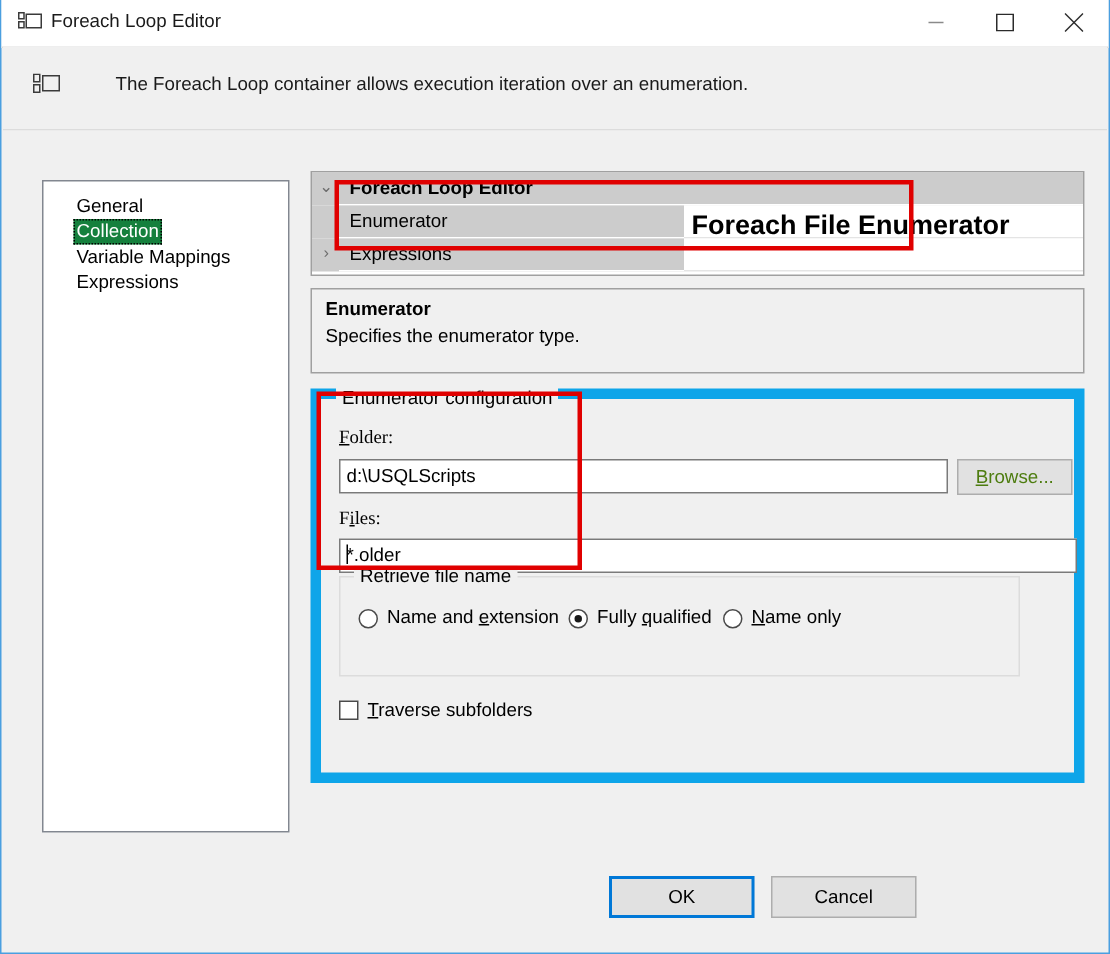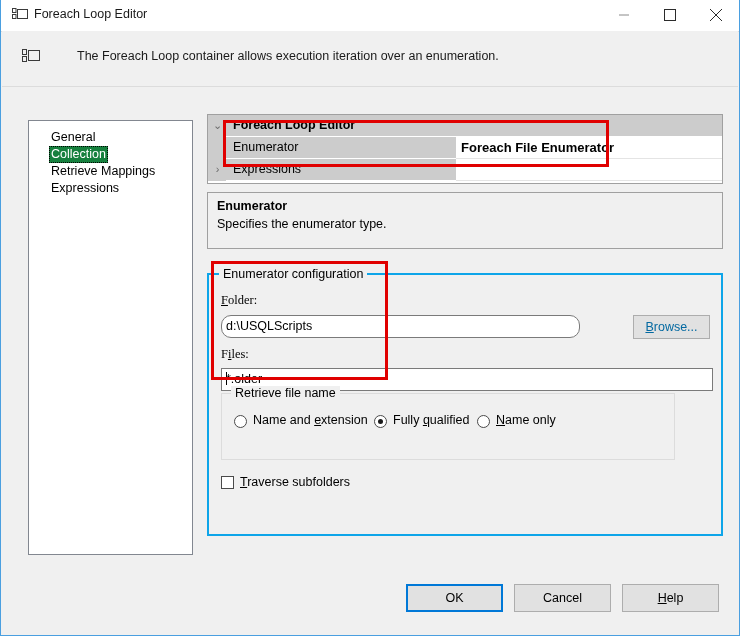--- a/index.html
+++ b/index.html
@@ -177,21 +177,21 @@
     left: 248px; top: 0;
     width: 266px;
     height: 100%;
     background: #ffffff;
     border-bottom: 1px solid #e4e4e4;
     box-sizing: border-box;
   }
   .pg-val span {
     position: absolute;
     left: 5px; top: 3px;
-    font-size: 13px;
+    font-size: 18px;
     color: #000000;
     white-space: nowrap;
   }
   .pg-row.category .pg-name,
   .pg-row.category .pg-val {
     background: #cccccc;
     border-bottom: 1px solid #ffffff;
   }
   .pg-row.category .pg-name span { font-weight: bold; }
   .pg-row.category .pg-val { width: 266px; }
@@ -217,24 +217,24 @@
   #desc-body {
     position: absolute;
     left: 9px; top: 24px;
     font-size: 12.5px;
     color: #000000;
   }
 
   
   #enum-group {
     position: absolute;
-    left: 0; top: 159px;
+    left: 0; top: 145px;
     width: 516px;
     height: 263px;
-    border: 2px solid #0ea5e9;
+    border: 7px solid #0ea5e9;
     box-sizing: border-box;
   }
   #enum-group-title {
     position: absolute;
     left: 10px; top: -8px;
     background: #f0f0f0;
     padding: 0 4px;
     font-size: 12.5px;
     color: #000000;
   }
@@ -269,21 +269,21 @@
     margin-left: 0px;
   }
   #browse-btn {
     position: absolute;
     left: 424px; top: 40px;
     width: 77px; height: 24px;
     background: #e1e1e1;
     border: 1px solid #adadad;
     box-sizing: border-box;
     font-size: 12.5px;
-    color: #0369a1;
+    color: #4d7c0f;
     text-align: center;
     line-height: 22px;
     cursor: default;
   }
 
   
   #retrieve-group {
     position: absolute;
     left: 12px; top: 118px;
     width: 454px;
@@ -429,21 +429,21 @@
       </svg>
     </span>
     <span id="banner-text">The Foreach Loop container allows execution iteration over an enumeration.</span>
   </div>
 
   <div id="body-area">
 
     <div id="nav-list">
       <div class="nav-item" style="top:8px;">General</div>
       <div class="nav-item selected" style="top:25px;">Collection</div>
-      <div class="nav-item" style="top:42px;">Retrieve Mappings</div>
+      <div class="nav-item" style="top:42px;">Variable Mappings</div>
       <div class="nav-item" style="top:59px;">Expressions</div>
     </div>
 
     <div id="right-pane">
 
       <div id="prop-grid">
 
         <div class="pg-row category" style="top:0px;">
           <div class="pg-gutter">
             <span class="pg-chevron">⌄</span>
@@ -483,21 +483,21 @@
       <div id="desc-panel">
         <span id="desc-title">Enumerator</span>
         <span id="desc-body">Specifies the enumerator type.</span>
       </div>
 
       <div id="enum-group">
         <span id="enum-group-title">Enumerator configuration</span>
 
         <span class="field-label" style="left:12px; top:18px;"><u>F</u>older:</span>
 
-        <div class="txtbox" style="left:12px; top:40px; width:359px;border-radius:10px;">
+        <div class="txtbox" style="left:12px; top:40px; width:406px;">
           <span>d:\USQLScripts</span>
         </div>
 
         <div id="browse-btn"><u>B</u>rowse...</div>
 
         <span class="field-label" style="left:12px; top:72px;">F<u>i</u>les:</span>
 
         <div class="txtbox" style="left:12px; top:93px; width:492px;">
           <span>*.older</span>
             <span class="caret"></span>
@@ -525,20 +525,19 @@
         <div id="traverse-row">
           <span id="traverse-box"></span>
           <span id="traverse-lbl"><u>T</u>raverse subfolders</span>
         </div>
       </div>
 
     </div>
 
     <div class="dlg-btn" id="btn-cancel">Cancel</div>
     <div class="dlg-btn default" id="btn-ok">OK</div>
-    <div class="dlg-btn" id="btn-help"><u>H</u>elp</div>
 
   </div>
 
   <div class="annot" id="annot-1"></div>
   <div class="annot" id="annot-2"></div>
 
 </div>
 
 </body></html>

